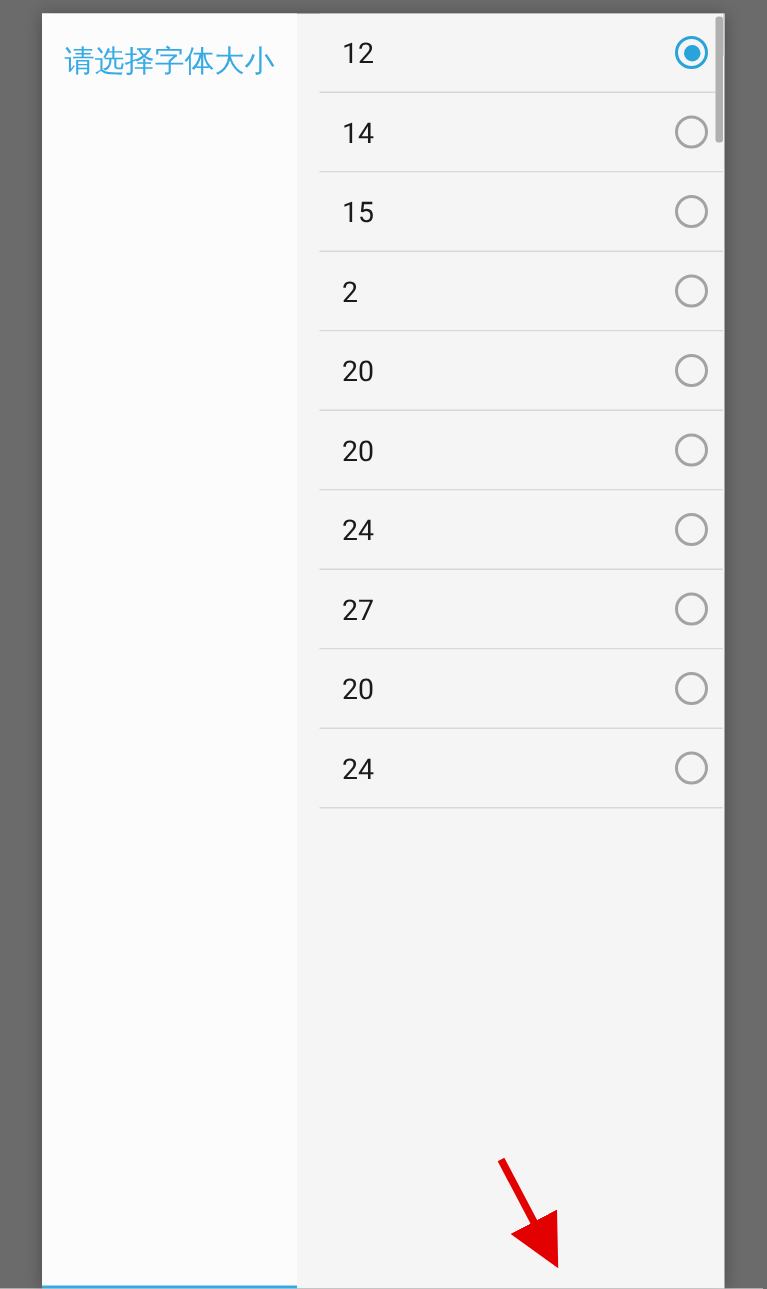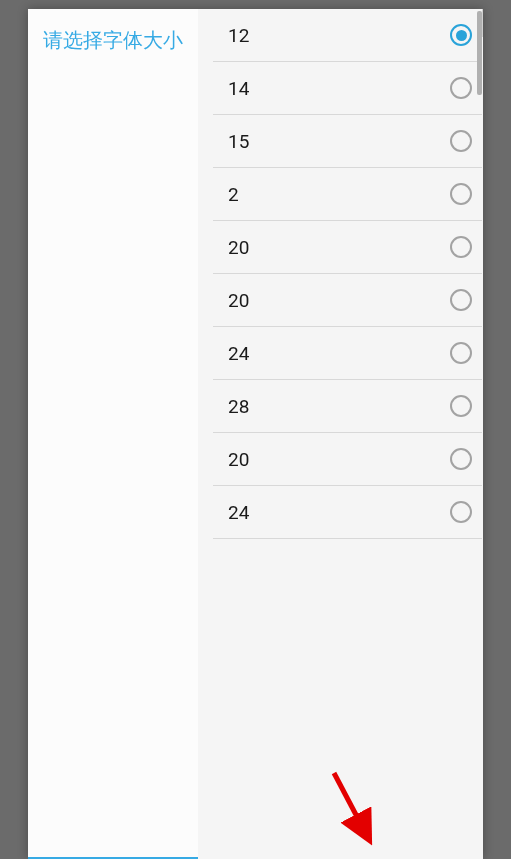--- a/index.html
+++ b/index.html
@@ -147,21 +147,21 @@
     </div>
     <div class="option-item">
       <span class="option-label">20</span>
       <span class="radio"></span>
     </div>
     <div class="option-item">
       <span class="option-label">24</span>
       <span class="radio"></span>
     </div>
     <div class="option-item">
-      <span class="option-label">28</span>
+      <span class="option-label">27</span>
       <span class="radio"></span>
     </div>
     <div class="option-item">
       <span class="option-label">20</span>
       <span class="radio"></span>
     </div>
     <div class="option-item">
       <span class="option-label">24</span>
       <span class="radio"></span>
     </div>

